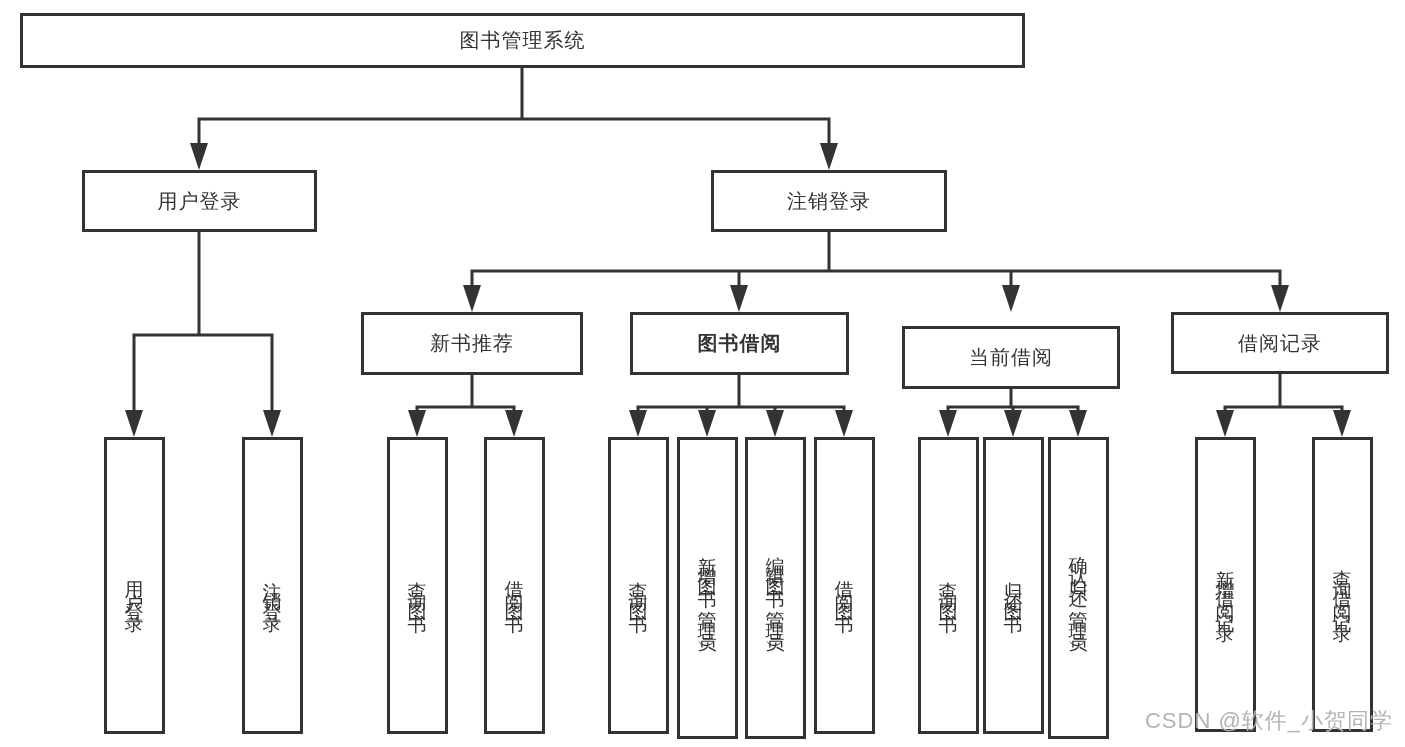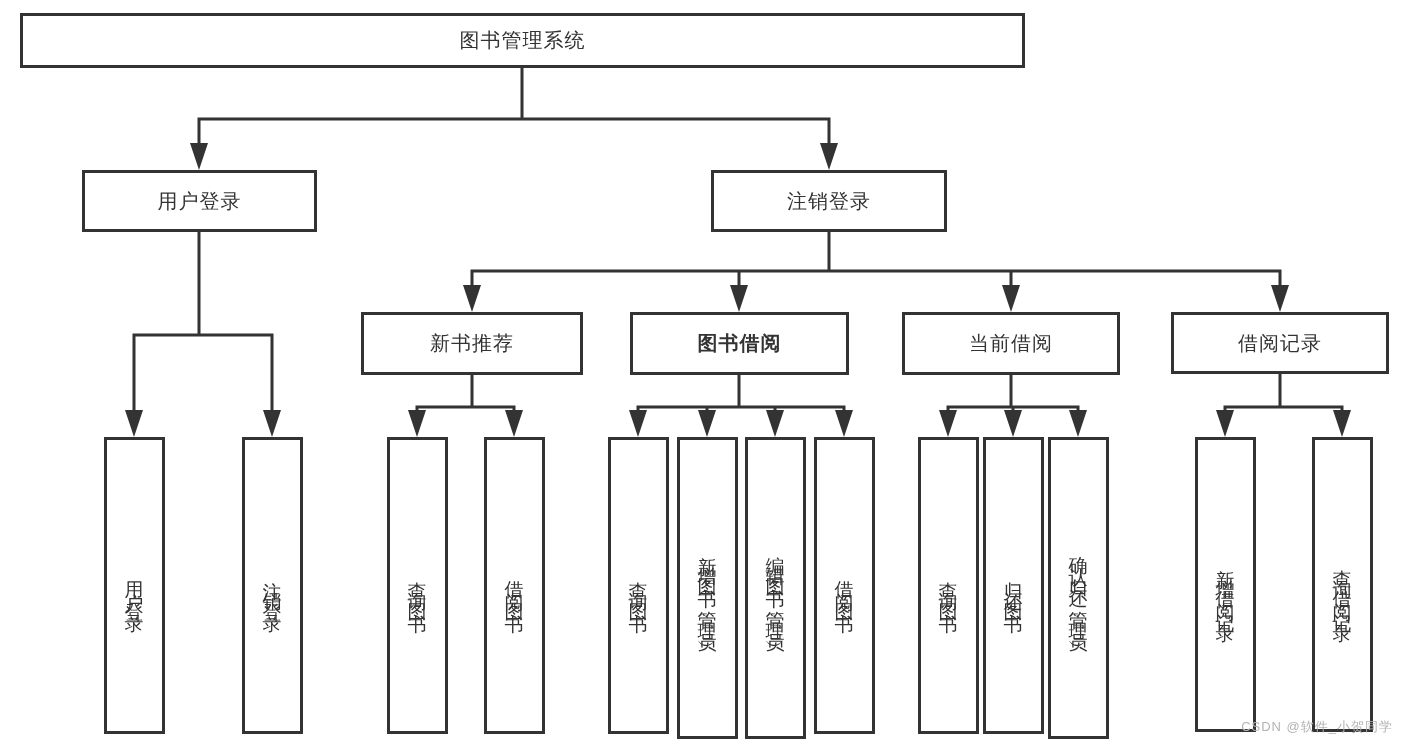--- a/index.html
+++ b/index.html
@@ -44,21 +44,21 @@
     text-orientation: mixed;
     font-size: 19px;
     letter-spacing: 11px;
     line-height: 1;
     padding-top: 4px;
   }
   .watermark {
     position: absolute;
     right: 12px;
     bottom: 11px;
-    font-size: 13px;
+    font-size: 22px;
     color: var(--watermark);
     letter-spacing: 1px;
     white-space: nowrap;
     z-index: 5;
     margin-top: 37px;
   }
 </style>
 </head>
 <body>
 
@@ -107,21 +107,21 @@
     </g>
   </svg>
 
   <div class="box h-box" style="left:20px; top:13px; width:1005px; height:55px;">图书管理系统</div>
 
   <div class="box h-box" style="left:82px; top:170px; width:235px; height:62px;">用户登录</div>
   <div class="box h-box" style="left:711px; top:170px; width:236px; height:62px;">注销登录</div>
 
   <div class="box h-box" style="left:361px; top:312px; width:222px; height:63px;font-family:Liberation Mono, monospace;">新书推荐</div>
   <div class="box h-box" style="left:630px; top:312px; width:219px; height:63px;font-weight:bold;">图书借阅</div>
-  <div class="box h-box" style="left:902px; top:312px; width:218px; height:63px;">当前借阅</div>
+  <div class="box h-box" style="left:902px; top:326px; width:218px; height:63px;">当前借阅</div>
   <div class="box h-box" style="left:1171px; top:312px; width:218px; height:62px;">借阅记录</div>
 
   <div class="box v-box" style="left:104px; top:437px; width:61px; height:297px;">用户登录</div>
   <div class="box v-box" style="left:242px; top:437px; width:61px; height:297px;">注销登录</div>
 
   <div class="box v-box" style="left:387px; top:437px; width:61px; height:297px;">查询图书</div>
   <div class="box v-box" style="left:484px; top:437px; width:61px; height:297px;">借阅图书</div>
 
   <div class="box v-box" style="left:608px; top:437px; width:61px; height:297px;">查询图书</div>
   <div class="box v-box" style="left:677px; top:437px; width:61px; height:302px;">新增图书（管理员）</div>

